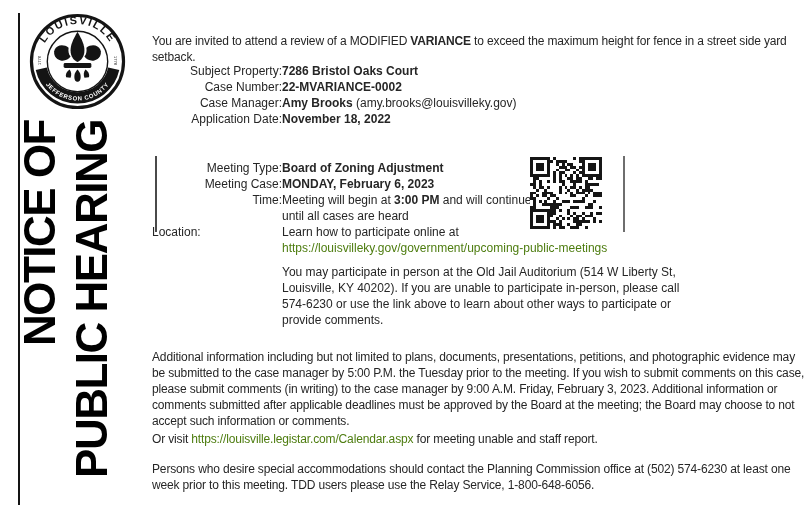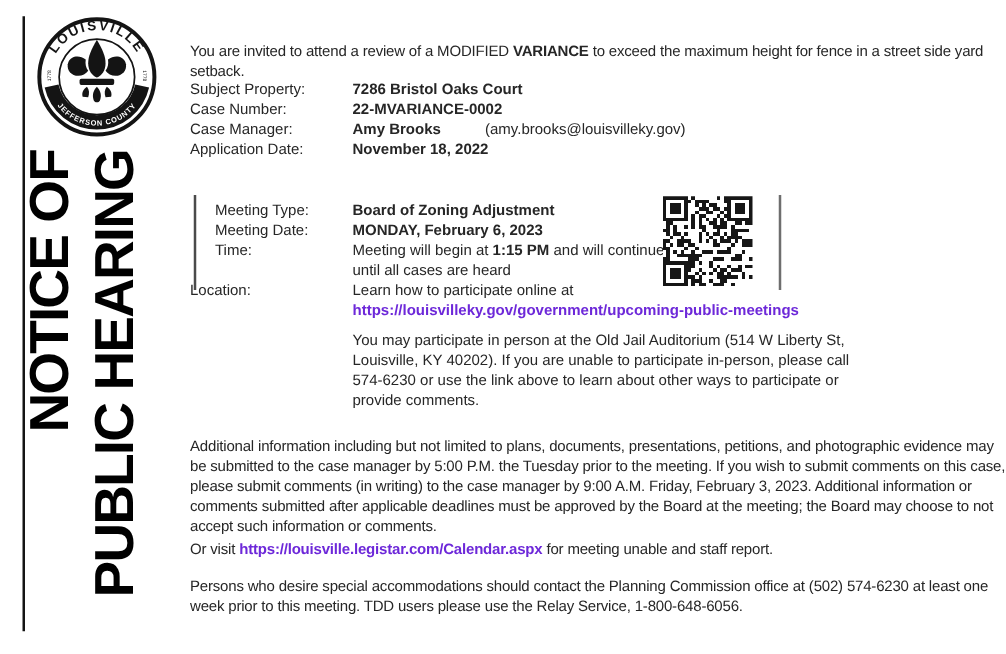--- a/index.html
+++ b/index.html
@@ -15,29 +15,29 @@
   .vtitle-wrap{position:absolute;left:14px;top:120px;width:106px;height:362px;}
   .vtitle{
     position:absolute;left:0;top:362px;width:362px;height:106px;
     transform-origin:0 0;transform:rotate(-90deg);
     text-align:right;font-weight:bold;font-size:44px;line-height:52px;
     letter-spacing:-1.5px;color:#000;white-space:nowrap;
   }
 
   .tight{letter-spacing:-0.15px;}
   b,.bold{font-weight:bold;}
-  .link{color:#6d28d9;text-decoration:none;cursor:pointer;font-weight:bold;}
+  .link{color:#4d7c0f;text-decoration:none;cursor:pointer;}
 
   .intro{position:absolute;left:152px;top:21px;width:655px;}
 
   .case-details{position:absolute;left:152px;top:63px;width:520px;}
   .row{display:flex;}
-  .row .lbl{width:130px;flex:0 0 130px;}
+  .row .lbl{width:130px;flex:0 0 130px;text-align:right;}
   .row .val{font-weight:bold;}
-  .row .val .plain{font-weight:normal;margin-left:32px;}
+  .row .val .plain{font-weight:normal;}
 
   .meeting-box{position:absolute;left:152px;top:154px;width:482px;height:80px;}
   .m-rule-left{position:absolute;left:3px;top:2px;width:2px;height:76px;background:#4a4a4a;}
   .m-rule-right{position:absolute;left:471px;top:2px;width:2px;height:76px;background:#6e6e6e;}
   .m-rows{position:absolute;left:20px;top:6px;width:365px;}
   .m-rows .lbl{width:110px;flex:0 0 110px;}
   .time-val{width:252px;}
   .qr{position:absolute;left:378px;top:3px;width:72px;height:72px;}
 
   .location-block{position:absolute;left:152px;top:224px;width:545px;display:flex;}
@@ -115,26 +115,26 @@
 
   <div class="meeting-box">
     <div class="m-rule-left"></div>
     <div class="m-rule-right"></div>
     <div class="m-rows">
       <div class="row">
         <span class="lbl">Meeting Type:</span>
         <span class="val">Board of Zoning Adjustment</span>
       </div>
       <div class="row">
-        <span class="lbl">Meeting Date:</span>
+        <span class="lbl">Meeting Case:</span>
         <span class="val">MONDAY, February 6, 2023</span>
       </div>
       <div class="row">
         <span class="lbl">Time:</span>
-        <span class="time-val"><span>Meeting will begin at </span><b>1:15 PM</b><span> and will continue until all cases are heard</span></span>
+        <span class="time-val"><span>Meeting will begin at </span><b>3:00 PM</b><span> and will continue until all cases are heard</span></span>
       </div>
     </div>
     <div class="qr"><svg viewBox="0 0 25 25" width="72" height="72" shape-rendering="crispEdges" fill="#161616">
           <rect width="25" height="25" fill="#ffffff"></rect>
           <rect x="0" y="0" width="1" height="1"></rect>
           <rect x="1" y="0" width="1" height="1"></rect>
           <rect x="2" y="0" width="1" height="1"></rect>
           <rect x="3" y="0" width="1" height="1"></rect>
           <rect x="4" y="0" width="1" height="1"></rect>
           <rect x="5" y="0" width="1" height="1"></rect>

